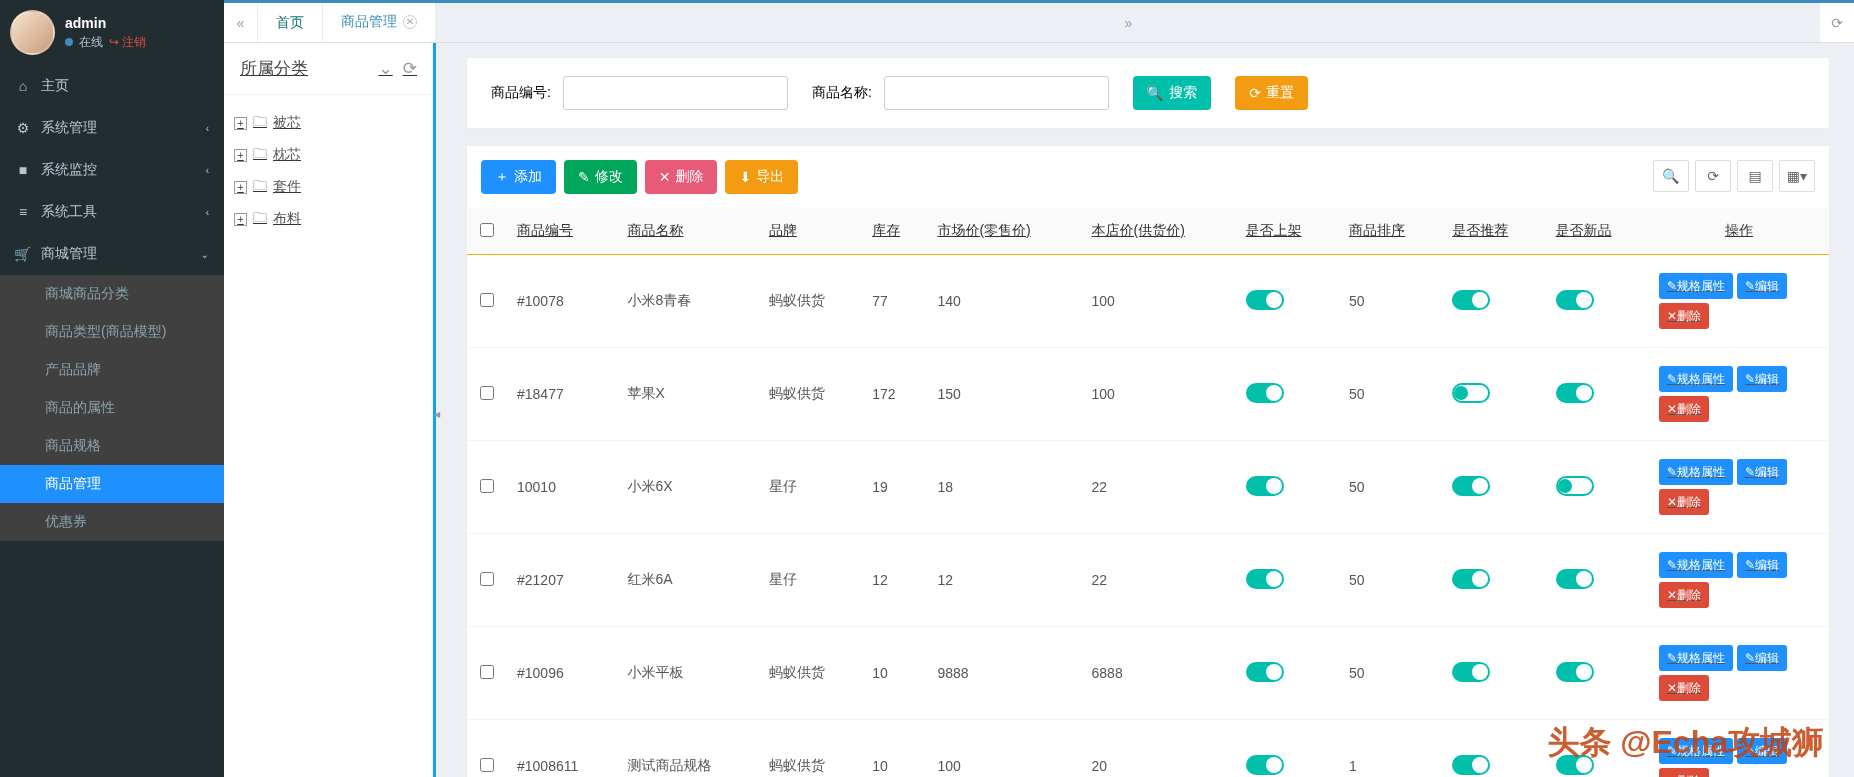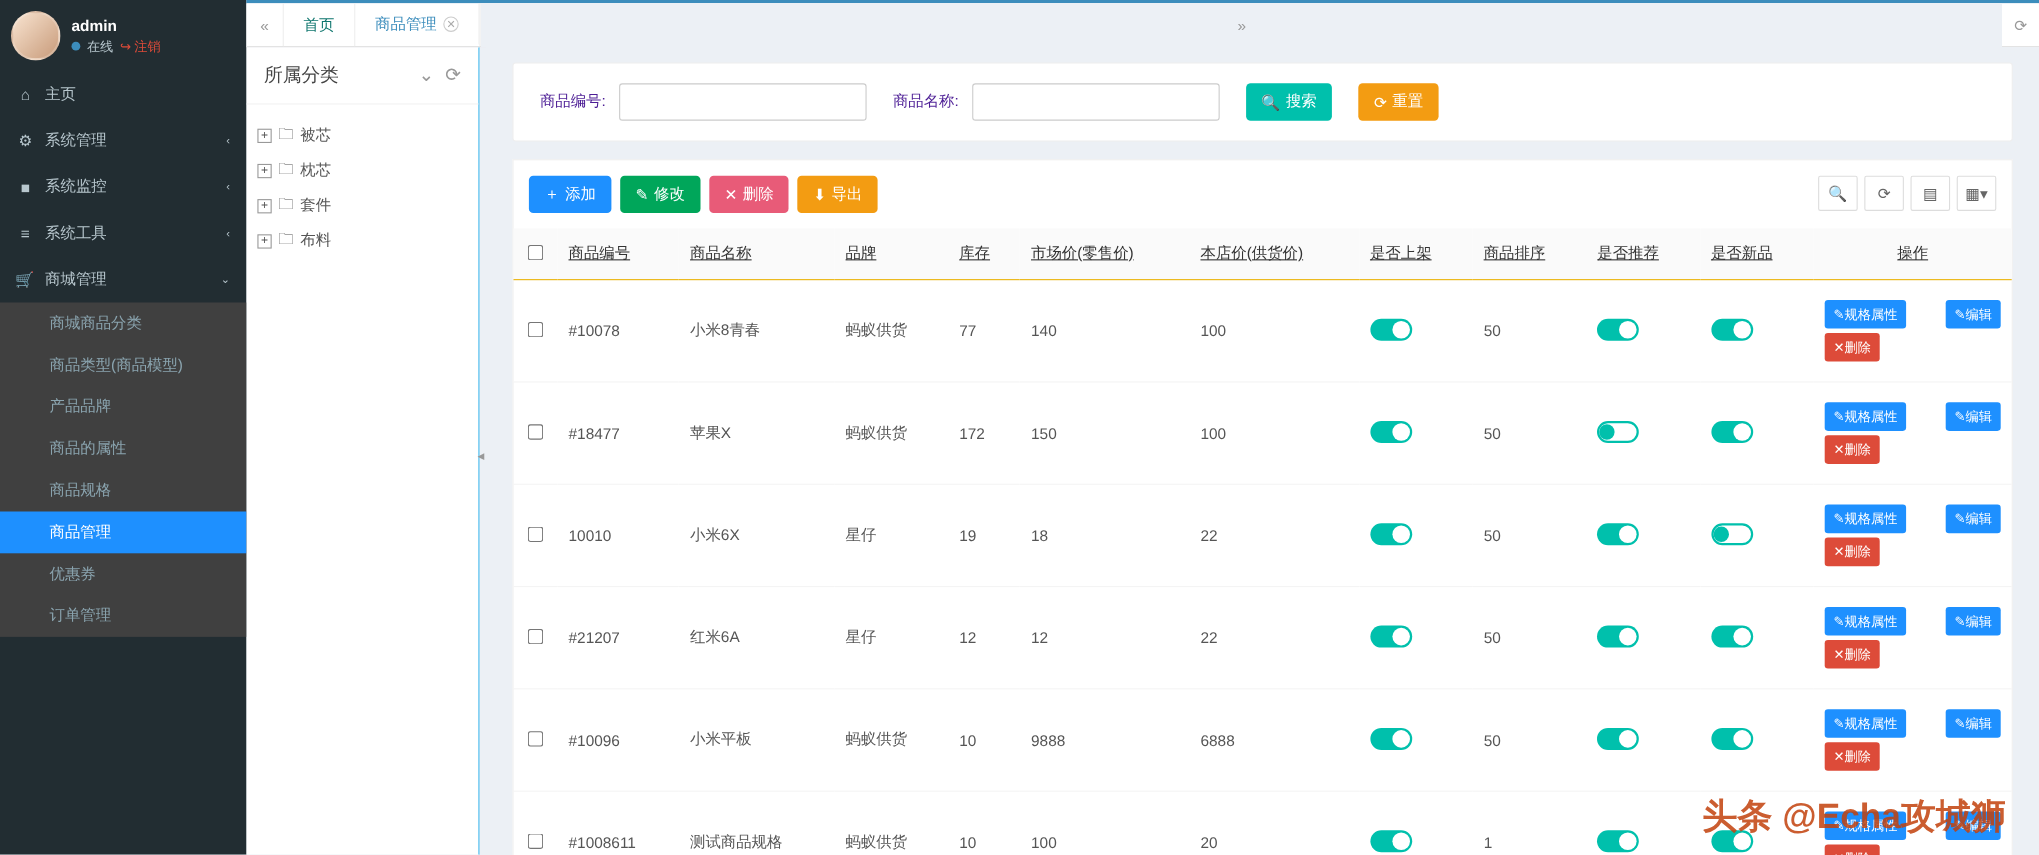--- a/index.html
+++ b/index.html
@@ -30,33 +30,33 @@
 .tabbar { height: 40px; background: #fff; border-bottom: 1px solid #ddd; display: flex; align-items: stretch; }
 .tab-ctrl { width: 34px; display: flex; align-items: center; justify-content: center; border-right: 1px solid #eee; color: #999; cursor: pointer; }
 .tab-ctrl.right { border-left: 1px solid #eee; border-right: none; margin-left: auto; }
 .tab { padding: 0 18px; display: flex; align-items: center; gap: 6px; border-right: 1px solid #eee; cursor: pointer; color: #0f766e; }
 .tab.active { color: #3c8dbc; border-bottom: 2px solid transparent; }
 .tab-close { font-size: 10px; color: #aaa; border: 1px solid #ccc; border-radius: 50%; width: 14px; height: 14px; display: inline-flex; align-items: center; justify-content: center; }
 
 .content { flex: 1; display: flex; overflow: hidden; }
 
 
-.catpanel { width: 212px; background: #fff; border-right: 1px solid #0ea5e9; display: flex; flex-direction: column; }
+.catpanel { width: 212px; background: #fff; border-right: 3px solid #0ea5e9; display: flex; flex-direction: column; text-decoration: underline; }
 .cat-header { padding: 14px 16px; font-size: 17px; color: #444; display: flex; align-items: center; border-bottom: 1px solid #f2f2f2; }
 .cat-header .cat-actions { margin-left: auto; display: flex; gap: 10px; color: #999; }
 .cat-tree { padding: 12px 10px; }
 .tree-item { display: flex; align-items: center; gap: 6px; padding: 4px 0; color: #555; cursor: pointer; }
 .tree-toggle { width: 13px; height: 13px; border: 1px solid #999; display: inline-flex; align-items: center; justify-content: center; font-size: 11px; line-height: 1; color: #555; }
 .folder-icon { color: #555; }
 
 
 .right { flex: 1; padding: 14px 24px; overflow-y: auto; background: #ecf0f5; }
 .search-box { background: #fff; border: 1px solid #eee; border-radius: 3px; padding: 18px 24px; display: flex; align-items: center; gap: 24px; }
 .field { display: flex; align-items: center; gap: 12px; }
-.field label { color: #4c1d95; text-align: center; }
+.field label { color: #000000; text-align: center; }
 .field input { width: 225px; height: 34px; border: 1px solid #ccc; border-radius: 3px; padding: 0 10px; }
 .btn { height: 34px; padding: 0 14px; border: none; border-radius: 4px; color: #fff; cursor: pointer; display: inline-flex; align-items: center; gap: 5px; font-size: 14px; }
 .btn-cyan { background: #00c0ac; }
 .btn-orange { background: #f39c12; }
 .btn-blue { background: #1e90ff; }
 .btn-green { background: #00a65a; }
 .btn-pink { background: #e85b78; }
 .btn-sm { height: 26px; padding: 0 8px; font-size: 12px; border-radius: 3px; }
 .btn-danger { background: #dd4b39; }
 .btn-info { background: #1e90ff; }
@@ -72,21 +72,21 @@
 .chk { width: 40px; text-align: center; }
 input[type=checkbox] { width: 14px; height: 14px; }
 
 .switch { width: 38px; height: 20px; border-radius: 10px; position: relative; display: inline-block; cursor: pointer; }
 .switch.on { background: #00c0ac; }
 .switch.off { background: #fff; border: 2px solid #00c0ac; }
 .switch .knob { position: absolute; width: 16px; height: 16px; border-radius: 50%; background: #fff; top: 2px; transition: left 0.2s; }
 .switch.on .knob { right: 2px; }
 .switch.off .knob { left: 0; background: #00c0ac; width: 14px; height: 14px; top: 1px; }
 
-.ops { display: flex; flex-wrap: wrap; gap: 4px; justify-content: space-between; }
+.ops { display: flex; flex-wrap: wrap; gap: 4px; justify-content: flex-start; text-decoration: underline; }
 
 .watermark { position: absolute; right: 30px; bottom: 12px; font-size: 32px; color: #c2410c; font-weight: bold; opacity: 0.85; pointer-events: none; }
 .divider { width: 6px; background: #ecf0f5; cursor: col-resize; position: relative; }
 .divider::after { content: "◀"; position: absolute; top: 50%; left: -2px; font-size: 8px; color: #999; }
 </style>
 </head>
 <body>
 
 <div class="app">
   <aside class="sidebar">
@@ -130,21 +130,20 @@
         <span class="chev">⌄</span>
       </li>
       <ul class="nav-sub">
         <li class="nav-sub-item">商城商品分类</li>
         <li class="nav-sub-item">商品类型(商品模型)</li>
         <li class="nav-sub-item">产品品牌</li>
         <li class="nav-sub-item">商品的属性</li>
         <li class="nav-sub-item">商品规格</li>
         <li class="nav-sub-item active">商品管理</li>
         <li class="nav-sub-item">优惠券</li>
-        <li class="nav-sub-item">订单管理</li>
       </ul>
     </ul>
   </aside>
 
   <div class="main">
     <div class="tabbar">
       <div class="tab-ctrl">«</div>
       <div class="tab">
           <span>首页</span>
         </div>

